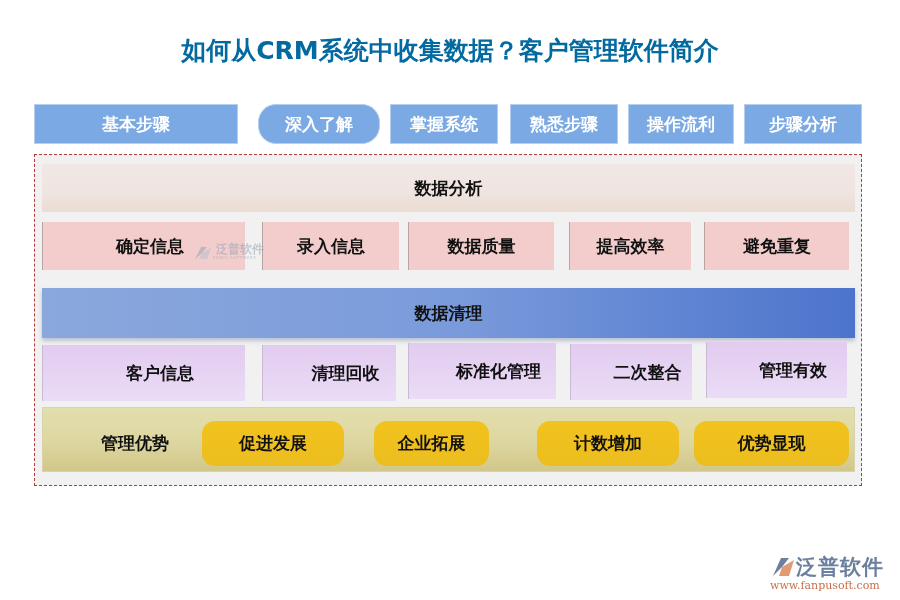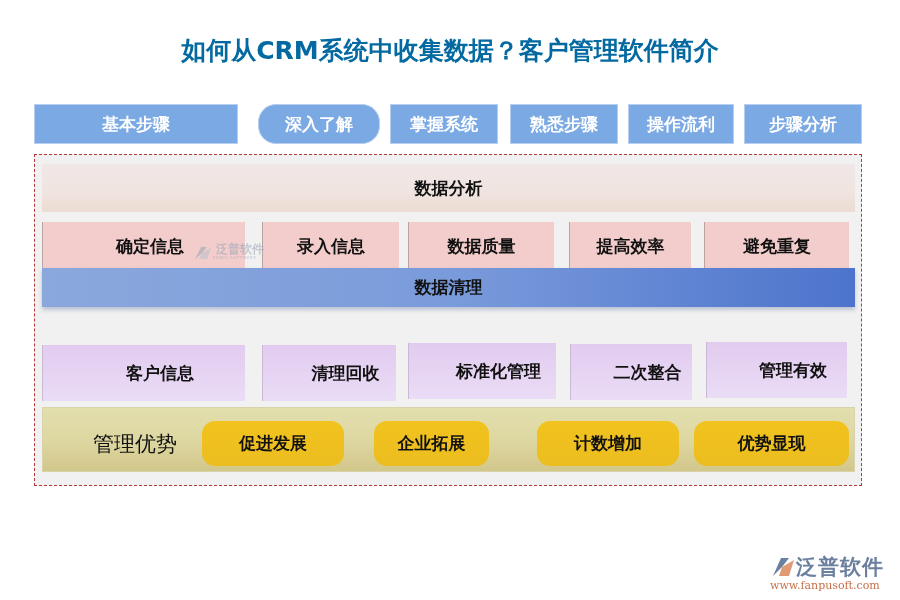--- a/index.html
+++ b/index.html
@@ -27,21 +27,21 @@
 
   .band {
     position: absolute; display: flex; align-items: center; justify-content: center;
     font-size: 17px; font-weight: bold; color: #111;
   }
   .band-analysis {
     left: 42px; top: 164px; width: 813px; height: 48px;
     background: linear-gradient(180deg, #f1e7e7 0%, #efe4df 60%, #ecdcd2 100%);
   }
   .band-clean {
-    left: 42px; top: 268px; width: 813px; height: 39px;
+    left: 42px; top: 288px; width: 813px; height: 50px;
     background: linear-gradient(90deg, #8ba8dc 0%, #7a9bdb 50%, #4d74cc 100%);
     box-shadow: 0 3px 4px rgba(90,110,160,0.35);
     text-align: center;
   }
   .band-adv {
     left: 42px; top: 407px; width: 813px; height: 65px;
     background: linear-gradient(180deg, #e2dfae 0%, #ddd6a0 55%, #d2c78a 100%);
     border: 1px solid #d8d3a8;
   }
 
@@ -60,21 +60,21 @@
     padding-left: 32px;
   }
   .gold {
     top: 421px; height: 45px;
     background: linear-gradient(180deg, #f2c31e 0%, #ebbd1f 100%);
     border-radius: 13px;
   }
   .adv-label {
     position: absolute; left: 80px; top: 421px; width: 110px; height: 45px;
     display: flex; align-items: center; justify-content: center;
-    font-size: 21px; font-weight: normal; color: #111;
+    font-size: 17px; font-weight: bold; color: #111;
   }
 
   .watermark {
     position: absolute; left: 193px; top: 243px; display: flex; align-items: center;
     opacity: 0.55;
   }
   .watermark .wm-text { font-size: 12px; color: #9aa4b5; font-weight: bold; margin-left: 3px; line-height: 12px; }
   .watermark .wm-sub { font-size: 4px; color: #9aa4b5; letter-spacing: 0.5px; }
 
   .logo {

